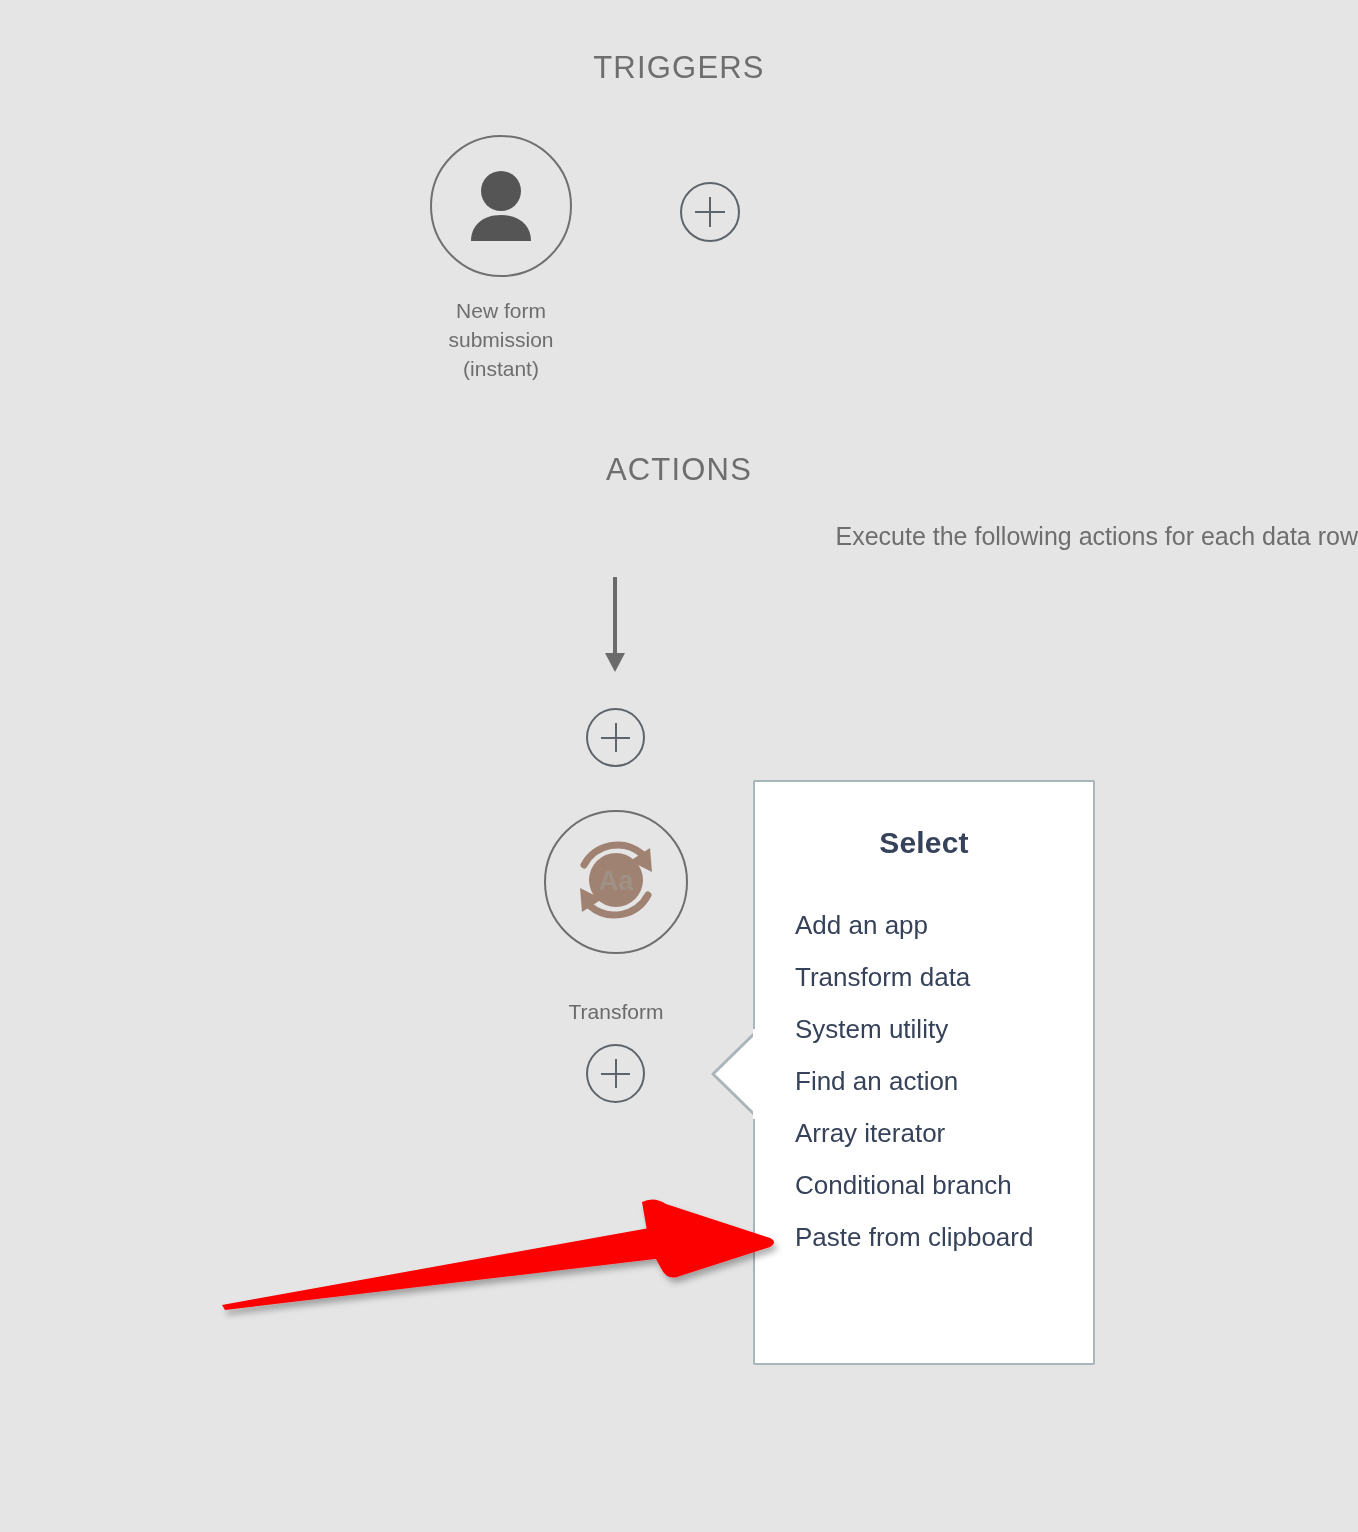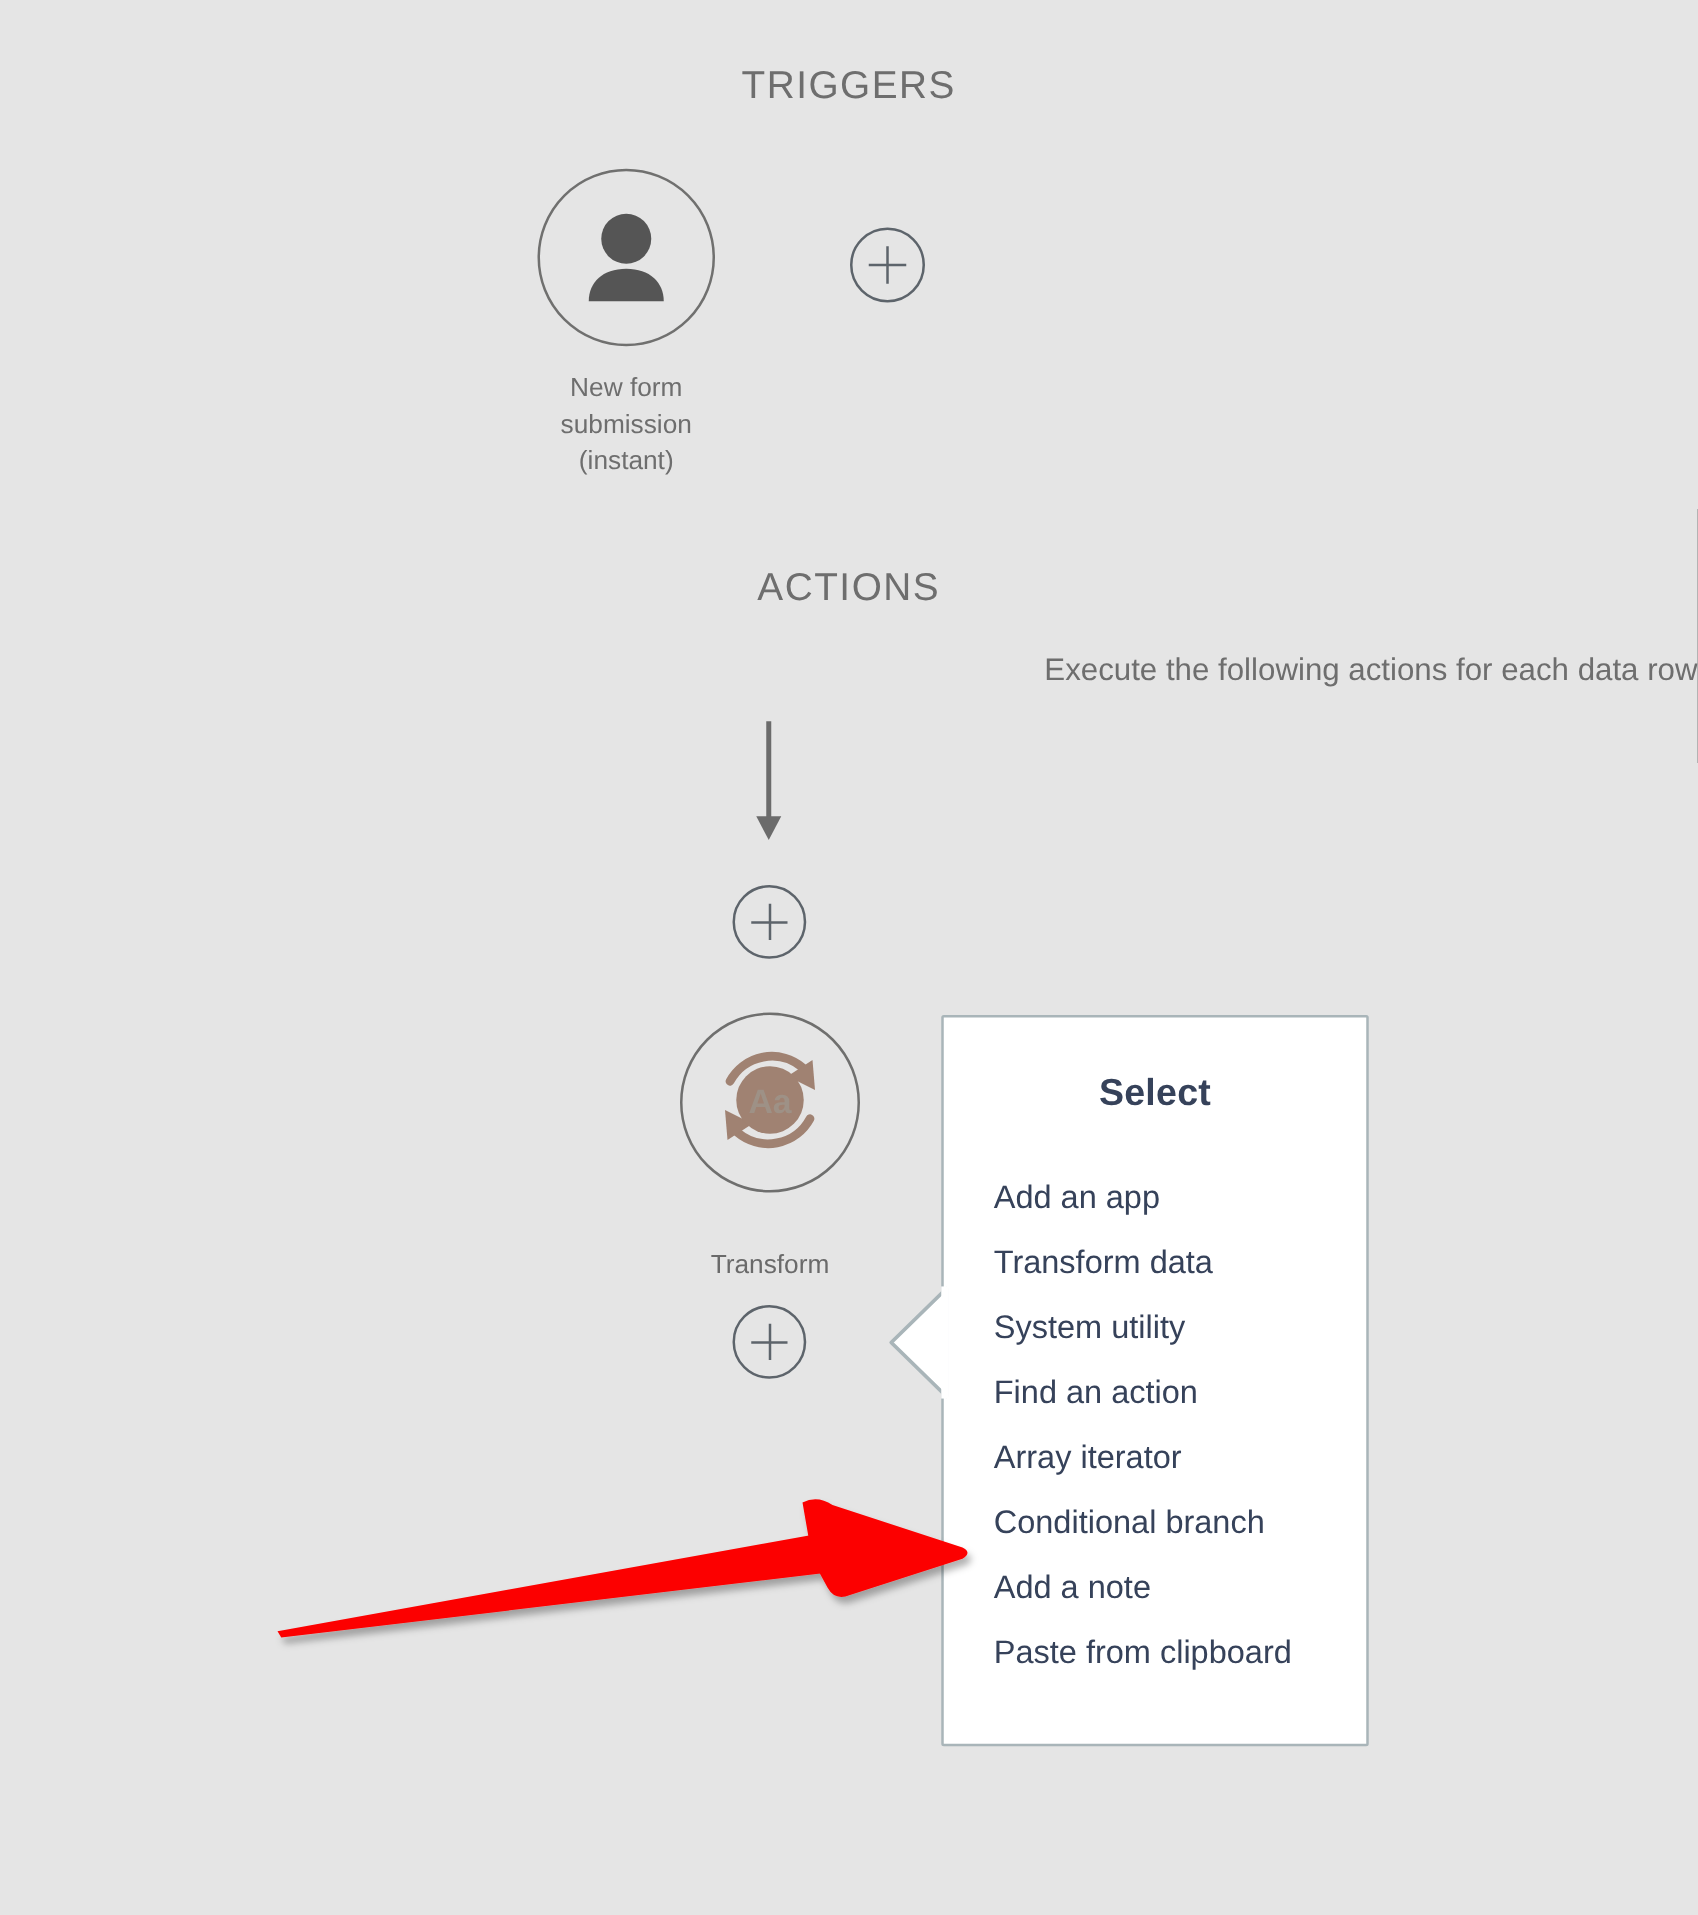--- a/index.html
+++ b/index.html
@@ -147,21 +147,20 @@
     position: absolute;
     left: 753px;
     top: 780px;
     width: 342px;
     height: 585px;
     background: #ffffff;
     border: 2px solid #a9b5b9;
     box-sizing: border-box;
     border-radius: 2px;
     z-index: 10;
-    margin-top: 32px;
   }
   #popup-title {
     margin: 44px 0 0 0;
     text-align: center;
     font-size: 30px;
     font-weight: bold;
     color: #36425a;
     letter-spacing: 0.2px;
   }
   #popup-menu-list {
@@ -264,21 +263,20 @@
   <div id="select-popup">
     <div id="popup-title">Select</div>
 
     <ul id="popup-menu-list">
       <li class="popup-menu-item">Add an app</li>
       <li class="popup-menu-item">Transform data</li>
       <li class="popup-menu-item">System utility</li>
       <li class="popup-menu-item">Find an action</li>
       <li class="popup-menu-item">Array iterator</li>
       <li class="popup-menu-item">Conditional branch</li>
-      <li class="popup-menu-item">Add a note</li>
       <li class="popup-menu-item">Paste from clipboard</li>
     </ul>
   </div>
 
   <div id="annotation-arrow">
     <svg width="580" height="145" viewBox="0 0 580 145" aria-hidden="true">
       <defs>
         <filter id="arrowShadow" x="-20%" y="-20%" width="150%" height="160%">
           <feDropShadow dx="3" dy="5" stdDeviation="3" flood-color="#000000" flood-opacity="0.30"></feDropShadow>
         </filter>

